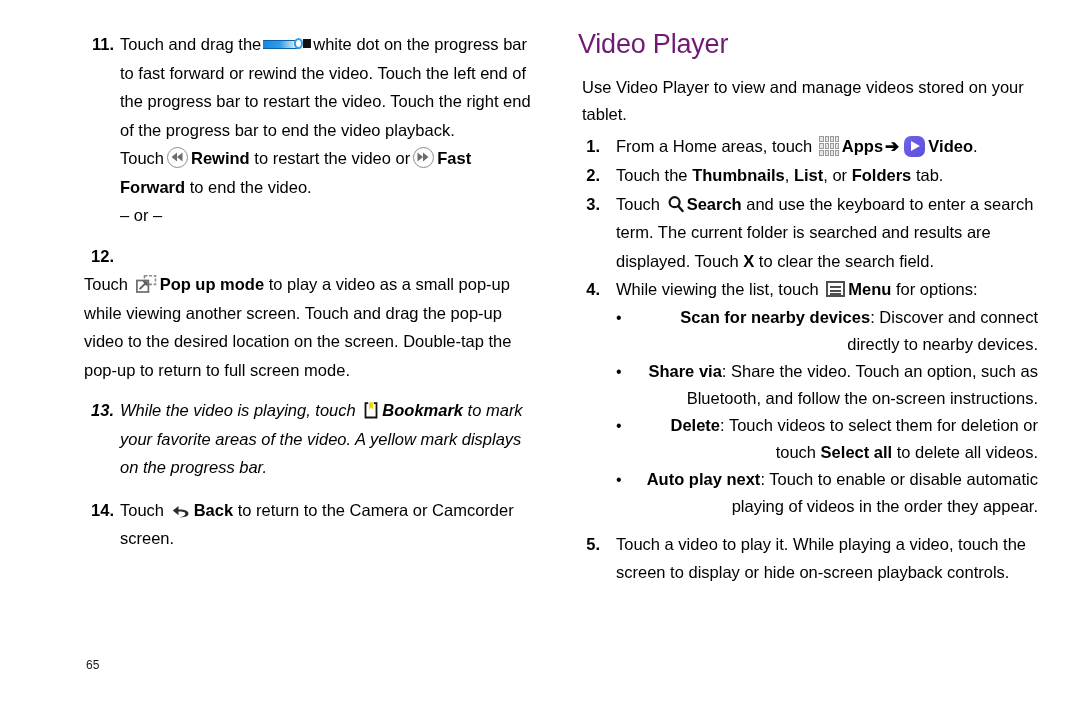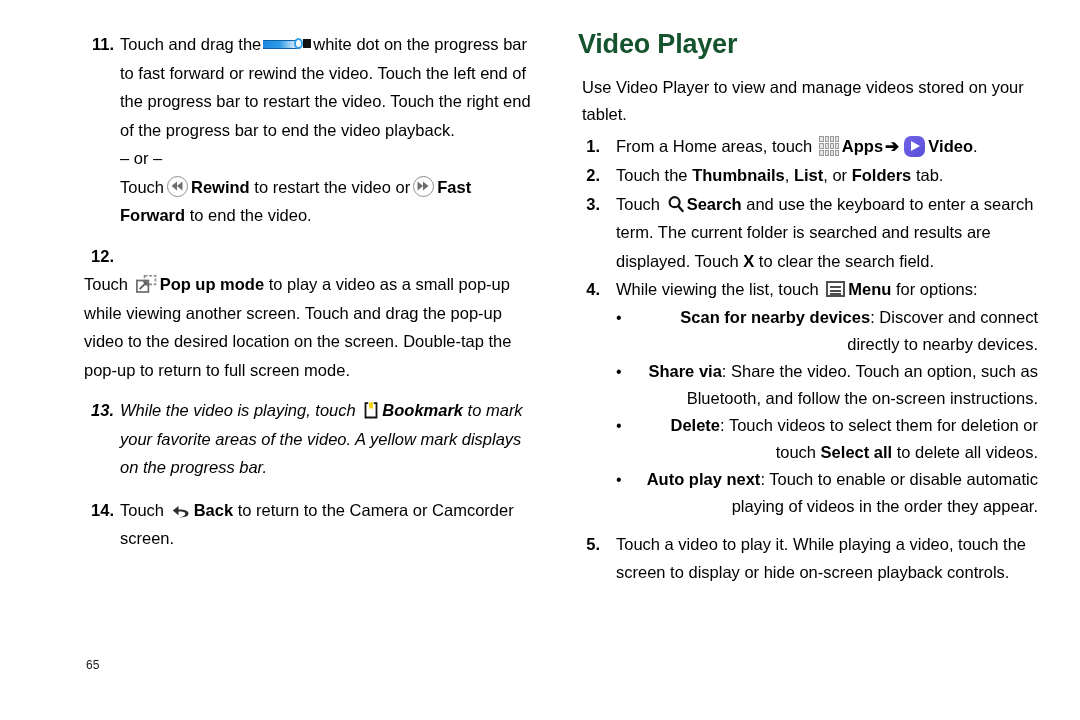--- a/index.html
+++ b/index.html
@@ -24,22 +24,22 @@
   .col {
     position: absolute;
     top: 30px;
   }
   .col-left  { left: 84px;  width: 452px; }
   .col-right { left: 578px; width: 460px; }
 
   
   .h1 {
     font-size: 27px;
-    font-weight: bold;
-    color: #14532d;
+    font-weight: normal;
+    color: #701a75;
     letter-spacing: -0.2px;
     margin: 0 0 14px 0;
     line-height: 1.1;
   }
   .para {
     font-size: 16.5px;
     line-height: 27px;
     margin: 0 0 4px 4px;
   }
   .step {
@@ -226,39 +226,39 @@
 <div class="page">
 
   <div class="col col-left">
 
     <div class="step">
       <span class="num">11.</span>
       <span class="body">
         <span>Touch and drag the</span><span class="ic ic-progress"><span class="track"></span><span class="tail"></span><span class="knob"></span></span><span>white dot on the progress bar to fast forward or rewind the video. Touch the left end of the progress bar to restart the video. Touch the right end of the progress bar to end the video playback.</span>
       </span>
     </div>
-
-    <div class="cont">– or –</div>
 
     <div class="cont">
       <span>Touch</span><span class="ic ic-circle">
         <svg width="14" height="14" viewBox="0 0 14 14">
           <polygon points="7,2.5 7,11.5 1.5,7" fill="#6e6e6e"></polygon>
           <polygon points="12.5,2.5 12.5,11.5 7,7" fill="#6e6e6e"></polygon>
         </svg>
       </span><b>Rewind</b>
       <span>to restart the video or</span><span class="ic ic-circle">
         <svg width="14" height="14" viewBox="0 0 14 14">
           <polygon points="1.5,2.5 1.5,11.5 7,7" fill="#6e6e6e"></polygon>
           <polygon points="7,2.5 7,11.5 12.5,7" fill="#6e6e6e"></polygon>
         </svg>
       </span><b>Fast Forward</b>
       <span>to end the video.</span>
     </div>
 
+    <div class="cont">– or –</div>
+
     <div class="step" style="margin-top:12px;flex-direction:column;">
       <span class="num">12.</span>
       <span class="body">
         <span>Touch</span>
         <span class="ic ic-popup">
           <svg width="21" height="18" viewBox="0 0 21 18">
             <rect x="8.5" y="0.8" width="11" height="8.6" fill="none" stroke="#8a8a8a" stroke-width="1.6" stroke-dasharray="3,1.6"></rect>
             <rect x="0.9" y="5.5" width="11.5" height="11.5" fill="none" stroke="#6b6b6b" stroke-width="1.7"></rect>
             <line x1="3.6" y1="14.2" x2="10.2" y2="7.6" stroke="#5c5c5c" stroke-width="1.9"></line>
             <polygon points="11.6,6.2 11.6,11.4 6.4,6.2" fill="#5c5c5c"></polygon>

